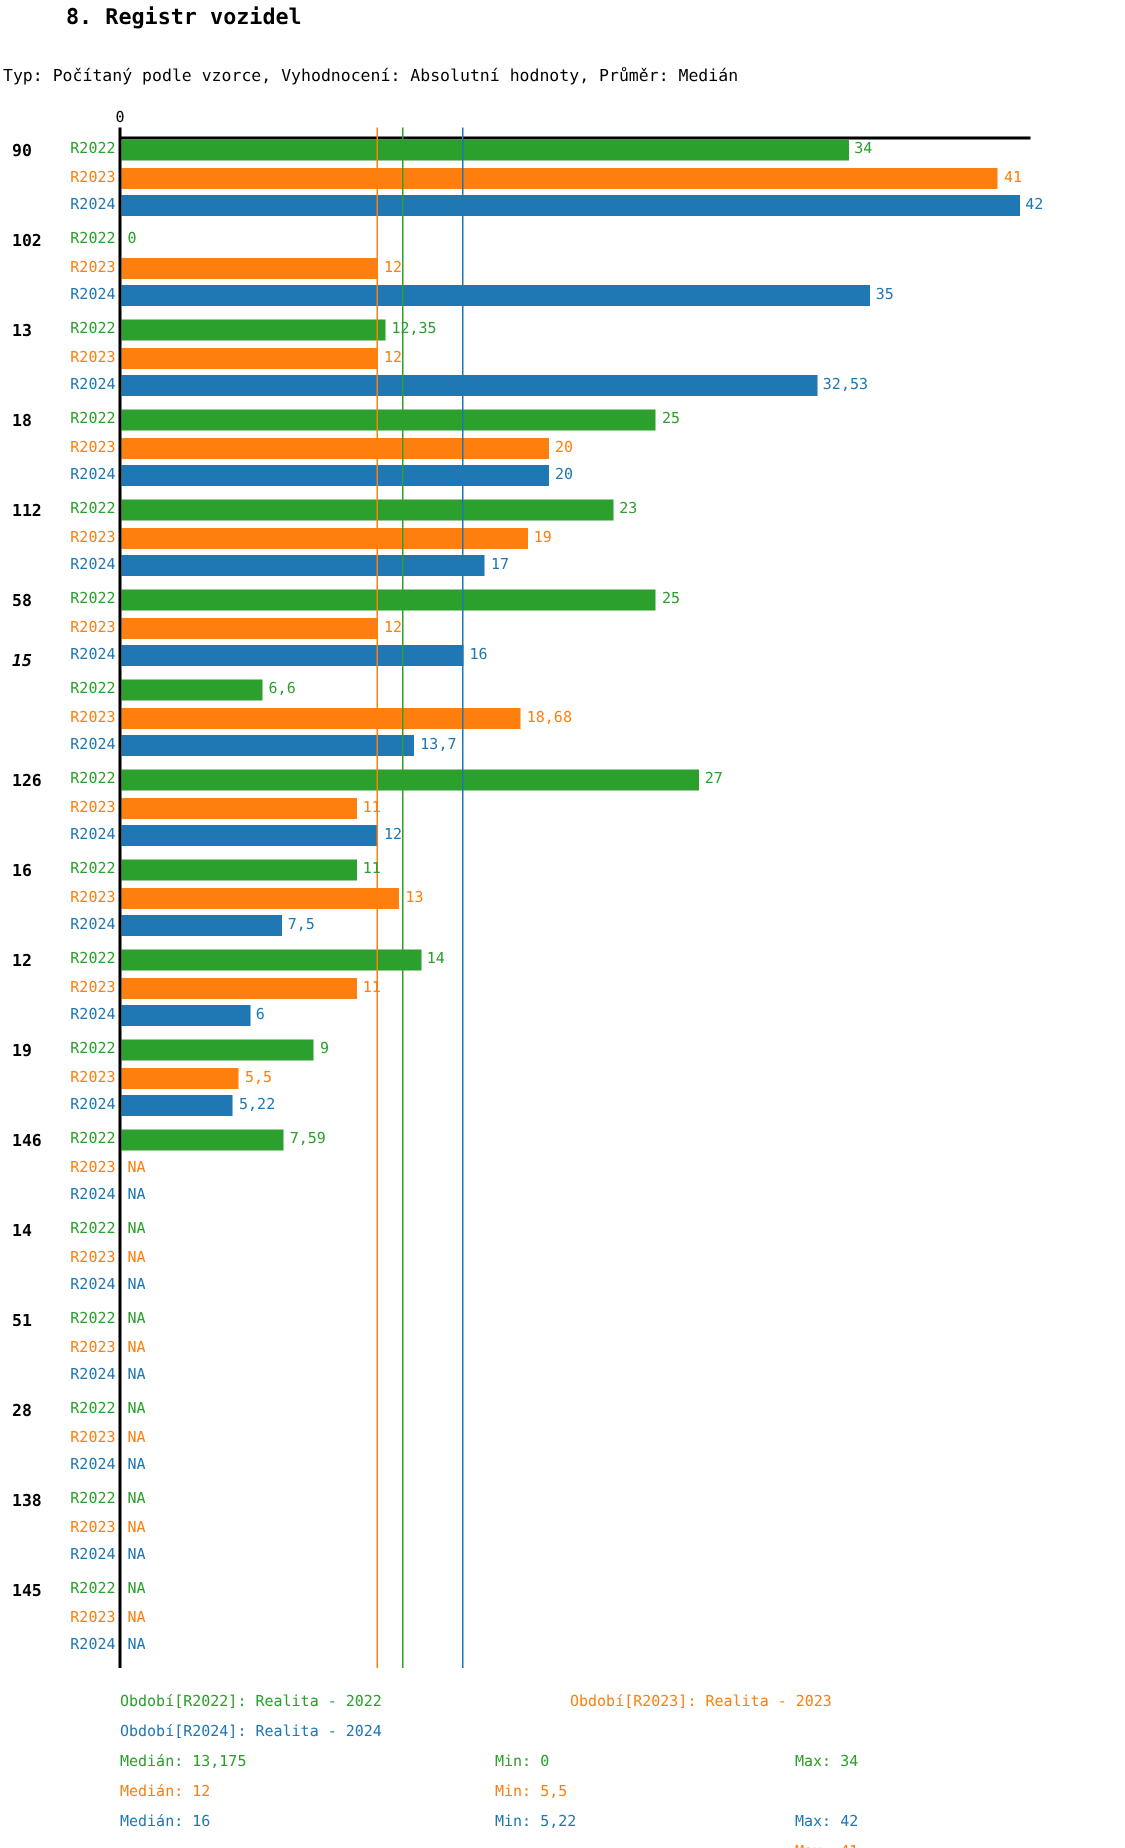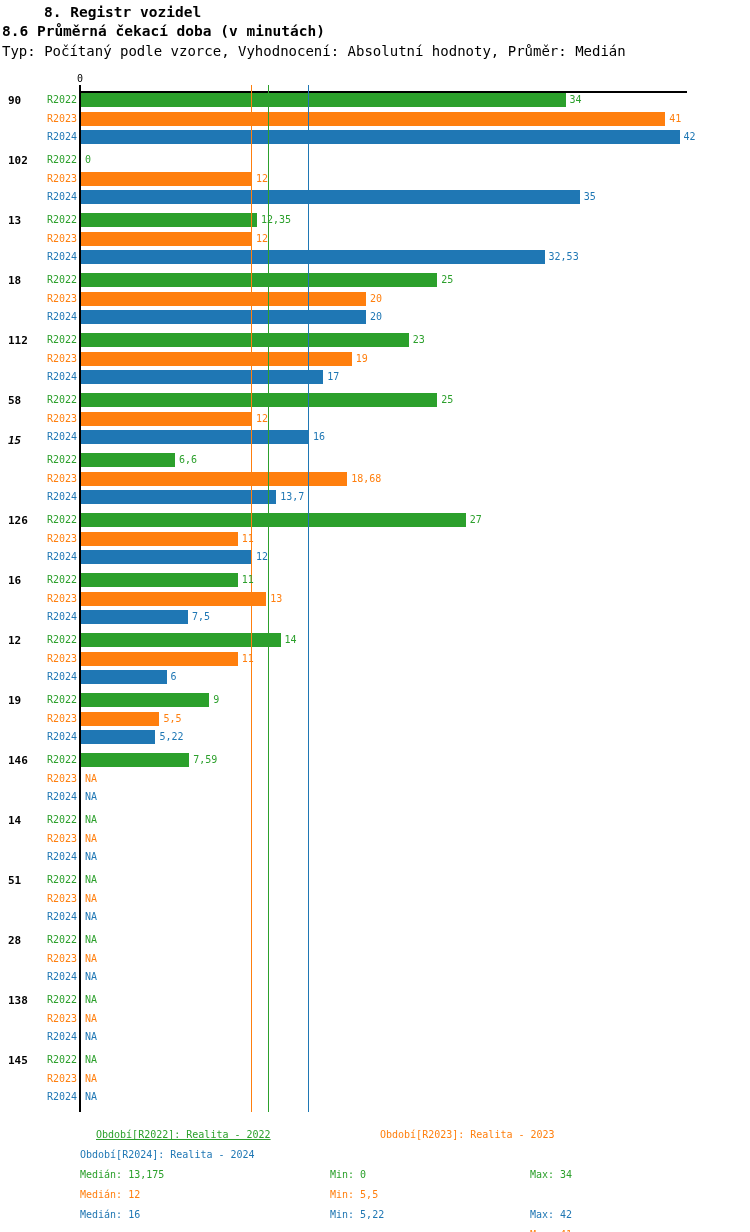--- a/index.html
+++ b/index.html
@@ -1,40 +1,39 @@
 <!DOCTYPE html>
 <html style="--green: #2CA02C; --orange: #FF7F0E; --blue: #1F77B4;"><head>
 <meta charset="utf-8">
 <style>
   html,body{margin:0;padding:0;background:#fff;}
   #page{position:relative;width:750px;height:1232px;background:#fff;overflow:hidden;
         font-family:"DejaVu Sans Mono",monospace;color:#000;}
   .abs{position:absolute;white-space:pre;}
   .title{left:2px;top:4px;font-size:14.5px;font-weight:bold;line-height:16px;margin-left:42px;}
   .subtitle{left:2px;top:23px;font-size:14.5px;font-weight:bold;line-height:16px;}
-  .meta{left:2px;top:45px;font-size:14px;line-height:12px;}
+  .meta{left:2px;top:45px;font-size:11px;line-height:12px;}
   .zero-label{left:70px;top:73px;width:20px;text-align:center;font-size:10px;line-height:12px;}
   .axis-top{left:80px;top:91px;width:607px;height:2px;background:#000;}
   .axis-left{left:79px;top:85px;width:2px;height:1027px;background:#000;z-index:6;}
   .refline{top:85px;width:1px;height:1027px;z-index:5;}
   .bar{height:14px;z-index:2;}
   .cat-label{left:8px;font-size:11px;font-weight:bold;line-height:13px;color:#000;}
   .series-label{width:72px;left:5px;text-align:right;font-size:10px;line-height:14px;}
   .val-label{font-size:10px;line-height:14px;z-index:7;}
   .lg{font-size:10px;line-height:13px;}
   .c2022{color:var(--green);}
   .c2023{color:var(--orange);}
   .c2024{color:var(--blue);}
 </style>
 </head>
 <body>
 
 <div id="page">
   <div class="abs title">8. Registr vozidel</div>
-  <div class="abs subtitle">8.6 Průměrná čekací doba (v minutách)</div>
   <div class="abs meta">Typ: Počítaný podle vzorce, Vyhodnocení: Absolutní hodnoty, Průměr: Medián</div>
 
   <div id="chart">
     <div class="abs zero-label">0</div>
     <div class="abs axis-top"></div>
     <div class="abs axis-left"></div>
 
   <div class="abs refline" style="left: 267.744px; background: rgb(44, 160, 44);"></div>
       <div class="abs refline" style="left: 251px; background: rgb(255, 127, 14);"></div>
       <div class="abs refline" style="left: 308px; background: rgb(31, 119, 180);"></div>
@@ -186,21 +185,21 @@
       <div class="abs cat-label" style="top: 1054px;">145</div>
       <div class="abs series-label" style="top: 1053px; color: rgb(44, 160, 44);">R2022</div>
       <div class="abs val-label" style="left: 85px; top: 1053px; color: rgb(44, 160, 44);">NA</div>
       <div class="abs series-label" style="top: 1071.67px; color: rgb(255, 127, 14);">R2023</div>
       <div class="abs val-label" style="left: 85px; top: 1071.67px; color: rgb(255, 127, 14);">NA</div>
       <div class="abs series-label" style="top: 1090.33px; color: rgb(31, 119, 180);">R2024</div>
       <div class="abs val-label" style="left: 85px; top: 1090.33px; color: rgb(31, 119, 180);">NA</div>
     </div>
 
   <div id="legend">
-    <div class="abs lg c2022" style="left:96px;top:1128px;text-decoration:underline;">Období[R2022]: Realita - 2022</div>
+    <div class="abs lg c2022" style="left:80px;top:1128px;">Období[R2022]: Realita - 2022</div>
     <div class="abs lg c2023" style="left:380px;top:1128px;">Období[R2023]: Realita - 2023</div>
     <div class="abs lg c2024" style="left:80px;top:1148px;">Období[R2024]: Realita - 2024</div>
 
     <div class="abs lg c2022" style="left:80px;top:1168px;">Medián: 13,175</div>
     <div class="abs lg c2022" style="left:330px;top:1168px;">Min: 0</div>
     <div class="abs lg c2022" style="left:530px;top:1168px;">Max: 34</div>
 
     <div class="abs lg c2023" style="left:80px;top:1188px;">Medián: 12</div>
     <div class="abs lg c2023" style="left:330px;top:1188px;">Min: 5,5</div>
     <div class="abs lg c2023" style="left:530px;top:1188px;margin-top:40px;">Max: 41</div>

